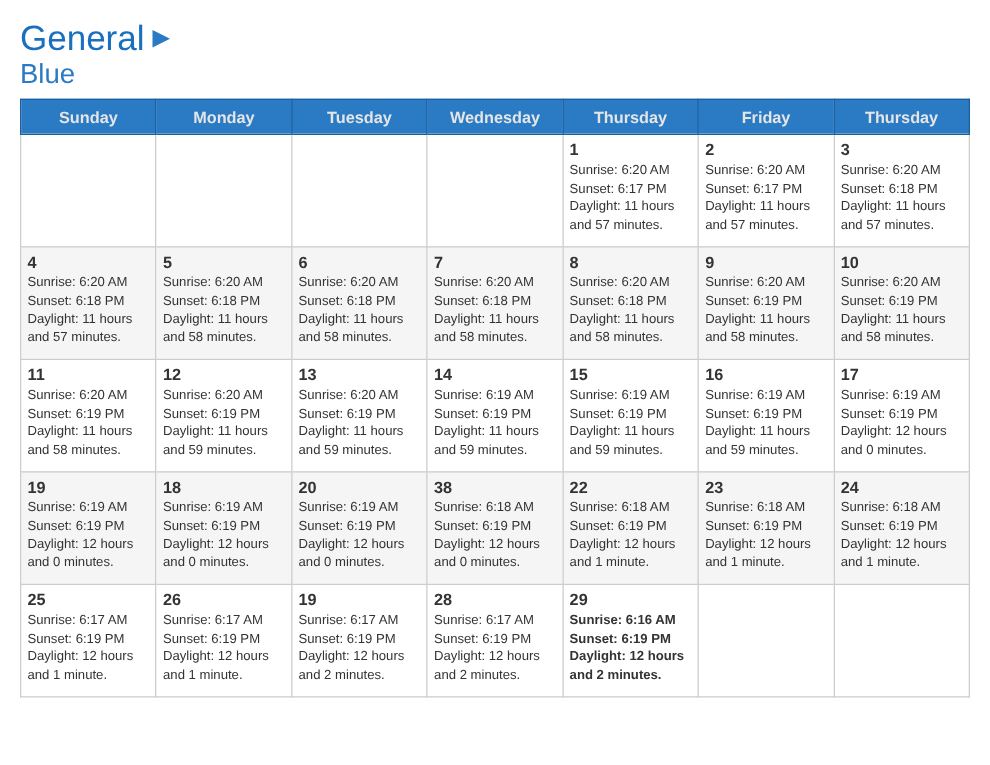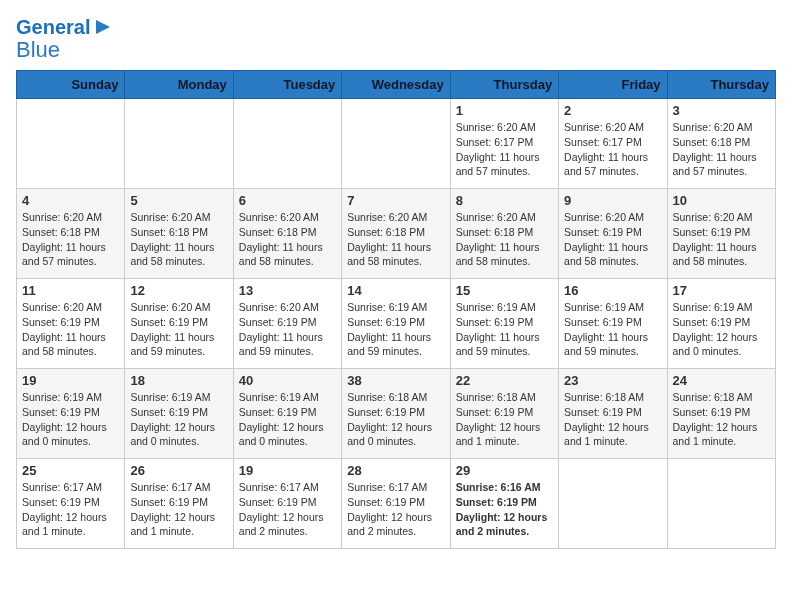--- a/index.html
+++ b/index.html
@@ -15,22 +15,22 @@
       justify-content: space-between;
       align-items: flex-start;
       margin-bottom: 8px;
     }
     .logo {
       display: flex;
       flex-direction: column;
       align-items: flex-start;
     }
     .logo-text {
-      font-size: 20px;
-      font-weight: bold;
+      font-size: 28px;
+      font-weight: normal;
       color: #333;
       line-height: 1.1;
     }
     .logo-text span.blue { color: #1a6fbe; }
     .logo-wrapper {
       display: flex;
       align-items: center;
     }
     .title-block {
       text-align: right;
@@ -45,22 +45,22 @@
       font-size: 16px;
       color: #333;
     }
     table {
       width: 100%;
       border-collapse: collapse;
       font-size: 11px;
     }
     thead th {
       background: #2a7ac4;
-      color: #0f172a;
-      text-align: right;
+      color: #e5e5e5;
+      text-align: center;
       padding: 6px 6px;
       font-size: 13px;
       font-weight: bold;
       border: 1px solid #1a5fa0;
     }
     tbody td {
       border: 1px solid #ccc;
       vertical-align: top;
       padding: 4px 5px;
       width: 14.28%;
@@ -261,21 +261,21 @@
 and 0 minutes.</div>
         </td>
         <td>
           <span class="day-number">18</span>
           <div class="day-info" style="white-space: pre-line;">Sunrise: 6:19 AM
 Sunset: 6:19 PM
 Daylight: 12 hours
 and 0 minutes.</div>
         </td>
         <td>
-          <span class="day-number">40</span>
+          <span class="day-number">20</span>
           <div class="day-info" style="white-space: pre-line;">Sunrise: 6:19 AM
 Sunset: 6:19 PM
 Daylight: 12 hours
 and 0 minutes.</div>
         </td>
         <td>
           <span class="day-number">38</span>
           <div class="day-info" style="white-space: pre-line;">Sunrise: 6:18 AM
 Sunset: 6:19 PM
 Daylight: 12 hours

